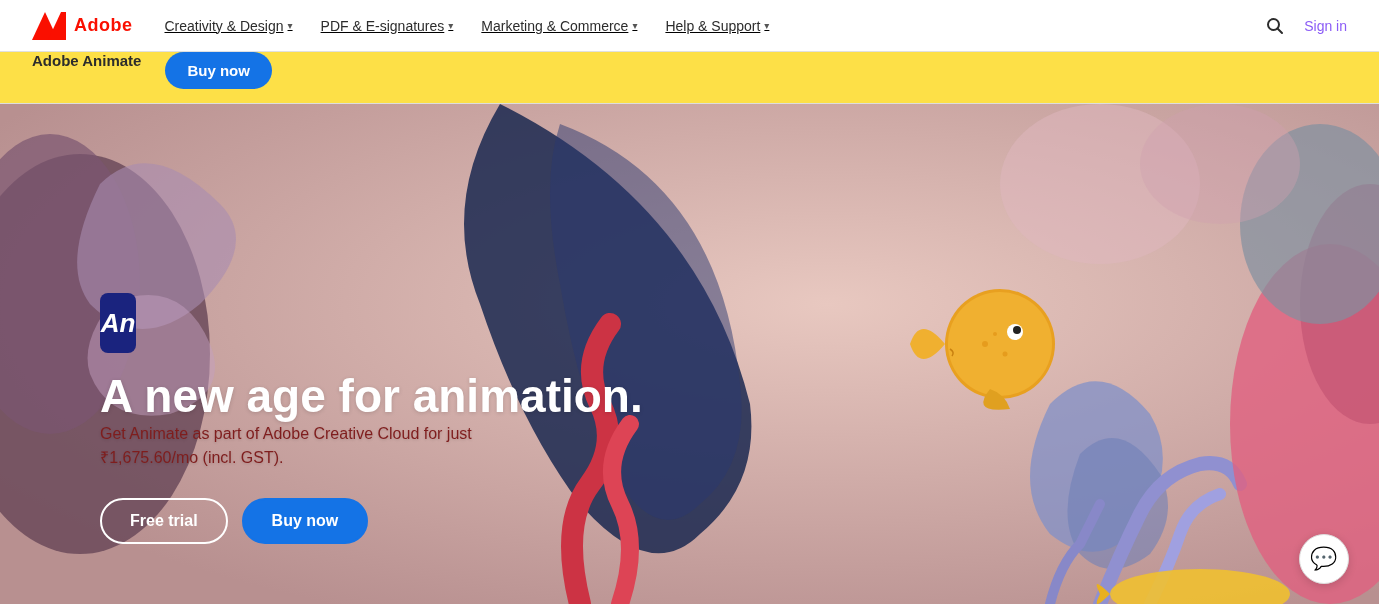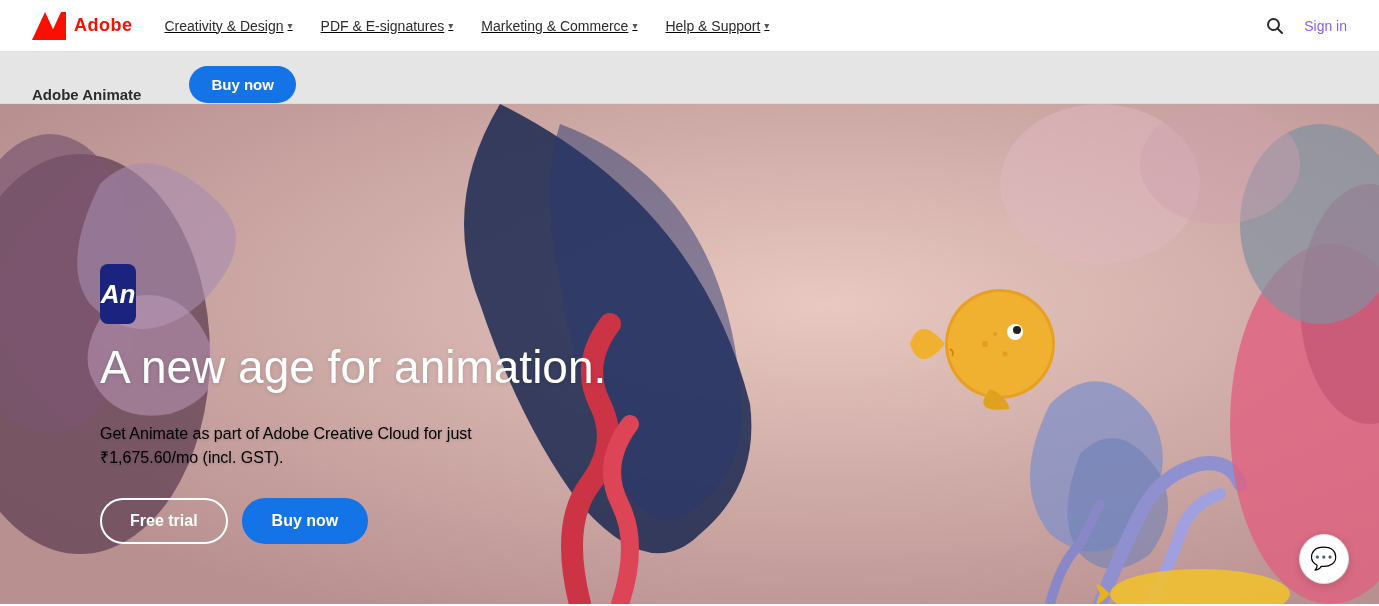--- a/index.html
+++ b/index.html
@@ -72,27 +72,27 @@
       align-items: center;
     }
     .sign-in-link {
       text-decoration: none;
       color: #8b5cf6;
       font-size: 14px;
     }
 
     
     .sub-nav {
-      background: #e5e5e5;
+      background: #fde047;
       border-bottom: 1px solid #ddd;
       height: 52px;
       display: flex;
-      align-items: flex-end;
+      align-items: flex-start;
       padding: 0 32px;
-      gap: 48px;
+      gap: 24px;
       position: relative;
       z-index: 9;
     }
     .sub-nav-links {
       display: flex;
       align-items: center;
       gap: 40px;
       list-style: none;
       flex: 1;
     }
@@ -148,27 +148,27 @@
     }
     .animate-logo-text {
       color: #fff;
       font-size: 26px;
       font-weight: 700;
       font-style: italic;
     }
     .hero-headline {
       color: #fff;
       font-size: 46px;
-      font-weight: 400;
+      font-weight: 700;
       line-height: 1.1;
       text-shadow: 0 1px 4px rgba(0,0,0,0.15);
-      margin-bottom: 29px;
+      margin-bottom: 0;
     }
     .hero-subtext {
-      color: #000000;
+      color: #7f1d1d;
       font-size: 16px;
       line-height: 1.5;
       text-shadow: 0 1px 3px rgba(0,0,0,0.15);
       margin-bottom: 28px;
     }
     .hero-buttons {
       display: flex;
       gap: 14px;
     }
     .free-trial-btn {

